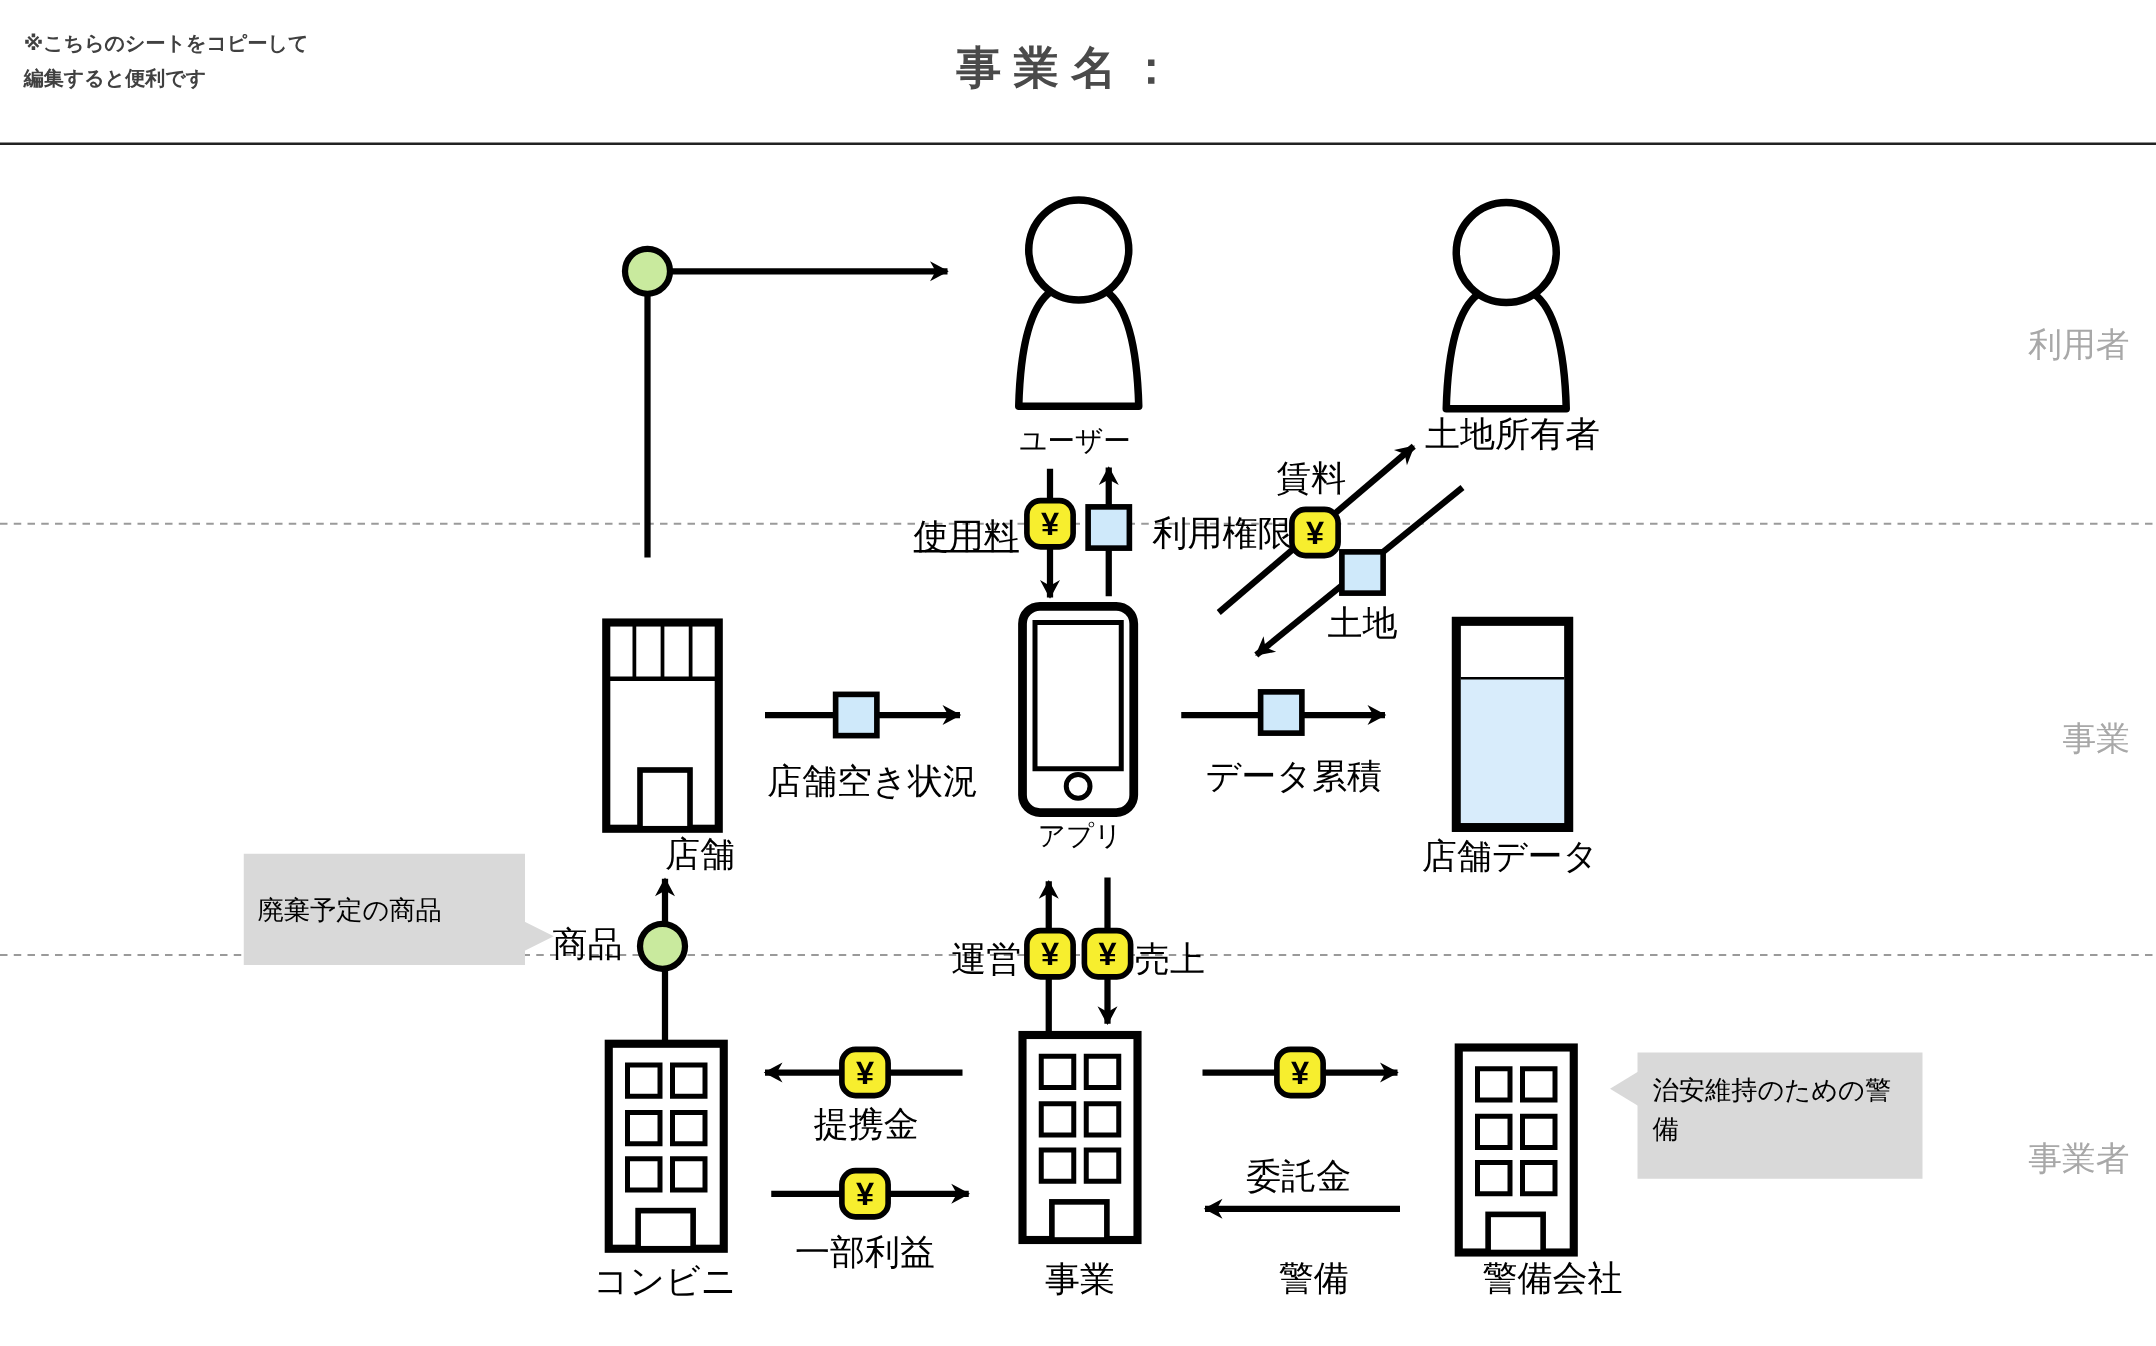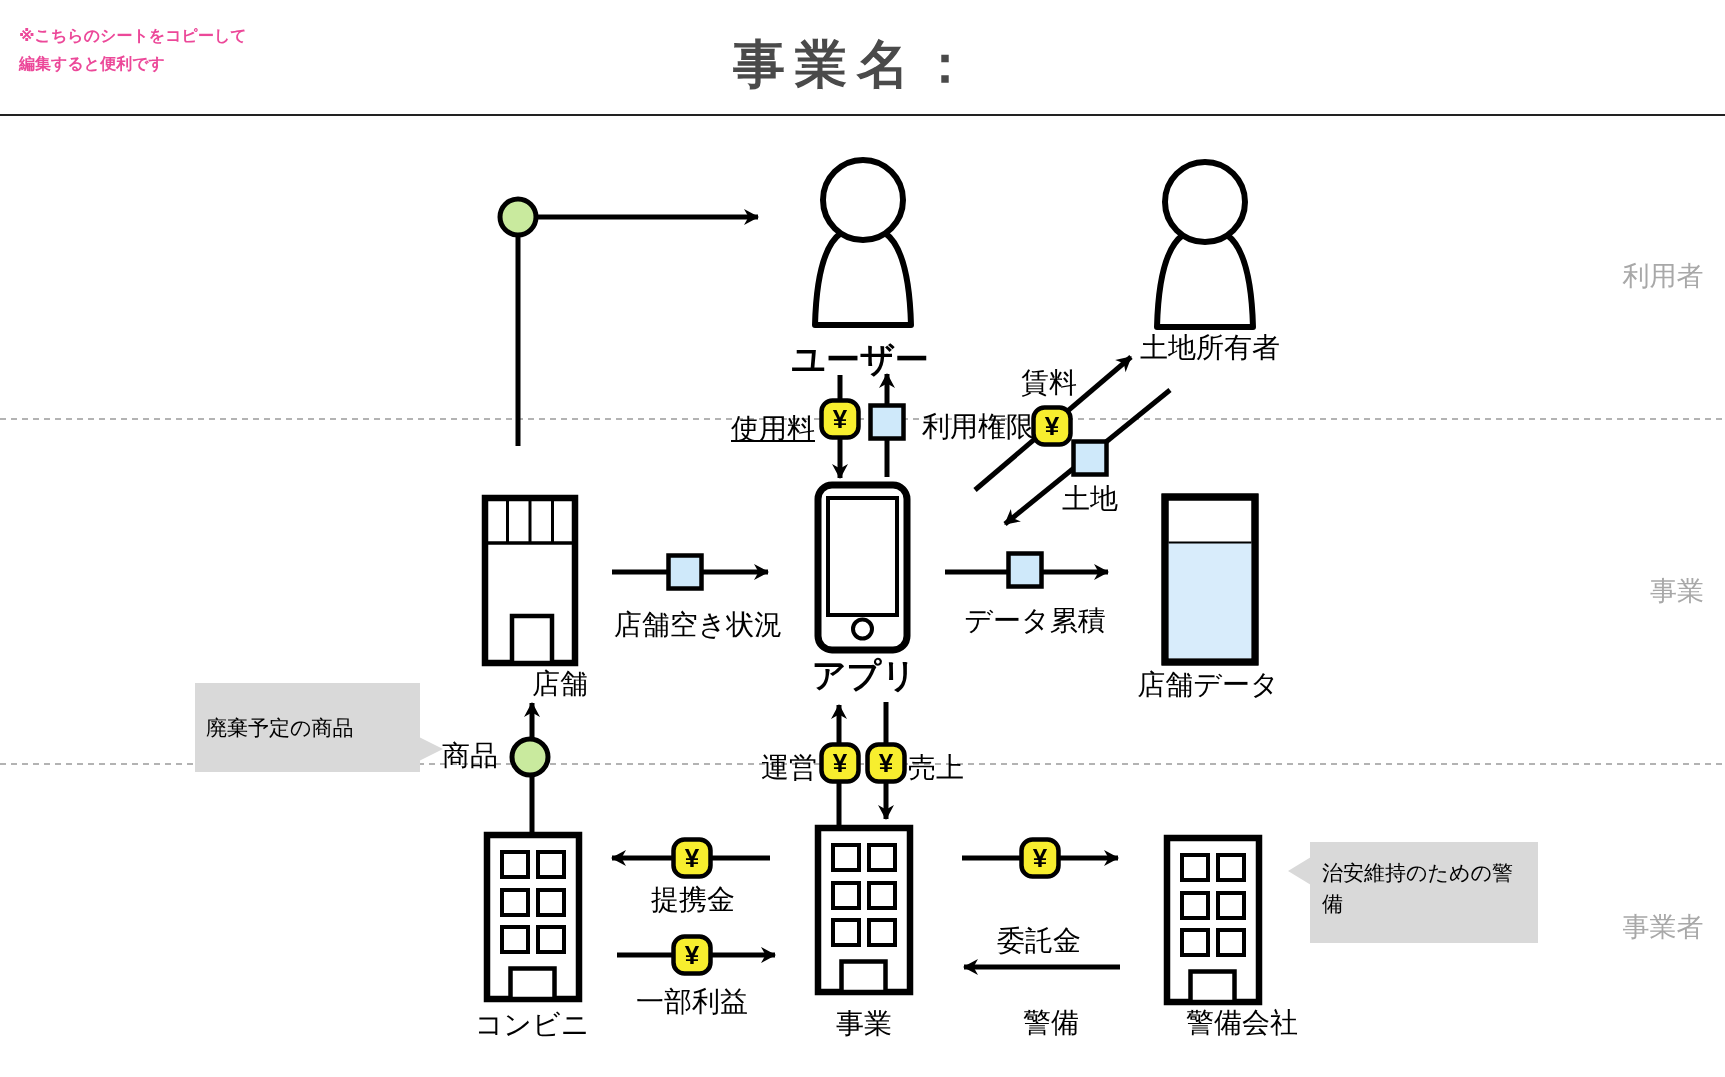--- a/index.html
+++ b/index.html
@@ -1,28 +1,28 @@
 <!DOCTYPE html>
 <html style="--badge_yellow: #f7ee2e; --item_blue: #cfe9fa; --data_fill_blue: #d8ecfb; --goods_green: #c9ea9e; --callout_gray: #d9d9d9; --section_label_gray: #a8a8a8; --title_gray: #4a4a4a;"><head>
 <meta charset="utf-8">
 <style>
   html,body{margin:0;padding:0;background:#fff;}
   body{font-family:"Liberation Sans","DejaVu Sans",sans-serif;}
   #canvas{position:relative;width:1725px;height:1077px;background:#fff;overflow:hidden;}
   #diagram-svg{position:absolute;left:0;top:0;z-index:1;}
 
-  .note{position:absolute;left:19px;top:22px;font-size:16px;line-height:1.75;color:#ec4899;font-weight:600;z-index:3;}
+  .note{position:absolute;left:19px;top:22px;font-size:16px;line-height:1.75;color:#404040;font-weight:600;z-index:3;}
   .note div{white-space:nowrap;}
-  .title{position:absolute;left:857px;top:30px;transform:translateX(-50%);font-size:52px;font-weight:bold;
+  .title{position:absolute;left:857px;top:30px;transform:translateX(-50%);font-size:36px;font-weight:bold;
          letter-spacing:10px;color:var(--title_gray,#4a4a4a);white-space:nowrap;z-index:3;}
   .header-line{position:absolute;left:0;top:114px;width:1725px;height:0;border-top:2.5px solid #222;z-index:2;}
 
   .lbl{position:absolute;font-size:28px;color:#000;white-space:nowrap;line-height:1.15;z-index:3;}
   .cx{transform:translateX(-50%);text-align:center;}
-  .big{font-size:34px;font-weight:bold;}
+  .big{font-size:22px;font-weight:normal;}
   .sec{font-size:27px;color:var(--section_label_gray,#a8a8a8);}
 
   .callout{position:absolute;background:var(--callout_gray,#d9d9d9);color:#000;font-size:21px;z-index:2;}
   #callout-disposal{left:195px;top:683px;width:225px;height:89px;display:flex;align-items:center;padding-left:11px;box-sizing:border-box;}
   #callout-security{left:1310px;top:842px;width:228px;height:101px;padding:15px 12px 6px 12px;line-height:1.48;
                     box-sizing:border-box;word-break:break-all;}
 
   .outline{fill:#fff;stroke:#000;}
   .arrow{stroke:#000;stroke-width:5;}
   .plainline{stroke:#000;stroke-width:5;}

